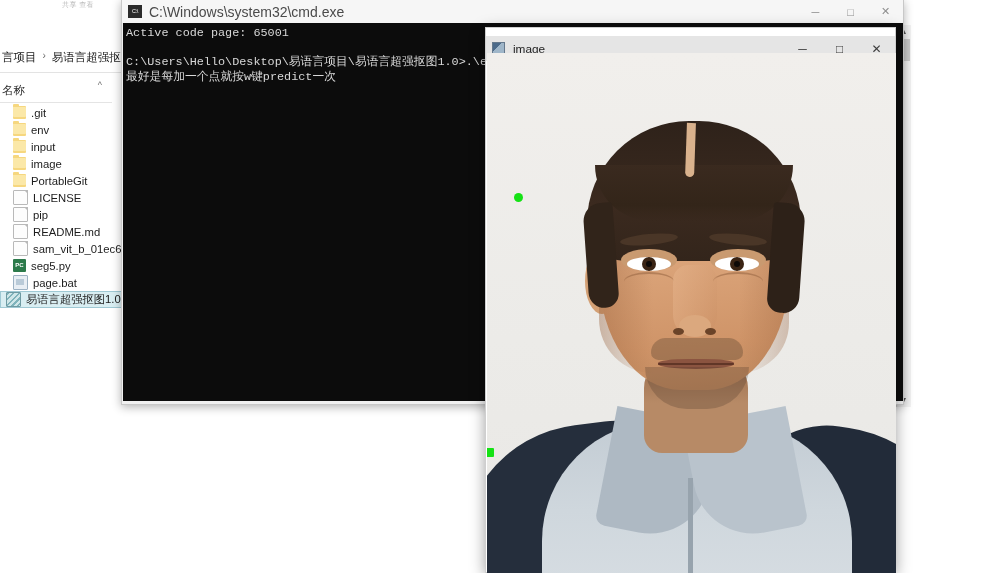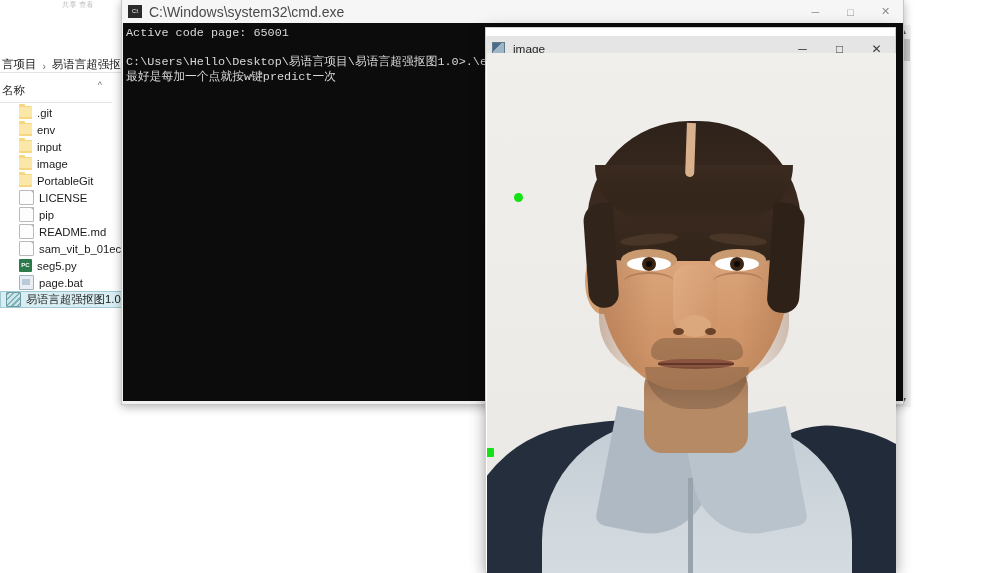--- a/index.html
+++ b/index.html
@@ -32,21 +32,21 @@
     letter-spacing: 0.4px;
     white-space: nowrap;
     overflow: hidden;
   }
 
   #breadcrumb {
     position: absolute;
     left: 0px; top: 50px;
     width: 124px; height: 22px;
     display: flex;
-    align-items: flex-end;
+    align-items: flex-start;
     font-size: 11.5px;
     color: #1a1a1a;
     white-space: nowrap;
     overflow: hidden;
     background: #ffffff;
     border-bottom: 1px solid #e3e3e3;
   }
   #breadcrumb .crumb { padding: 0 2px; }
   #breadcrumb .sep {
     color: #6b6b6b;
@@ -76,21 +76,21 @@
 
   #file-list {
     position: absolute;
     left: 0px; top: 104px;
     width: 122px;
   }
   .file-row {
     height: 17px;
     display: flex;
     align-items: center;
-    padding-left: 19px;
+    padding-left: 13px;
     font-size: 11.3px;
     color: #1c1c1c;
     white-space: nowrap;
     box-sizing: border-box;
   }
   .file-row.selected {
     background: #d9eef2;
     border: 1px solid #9fc9d4;
     padding-left: 5px;
   }

